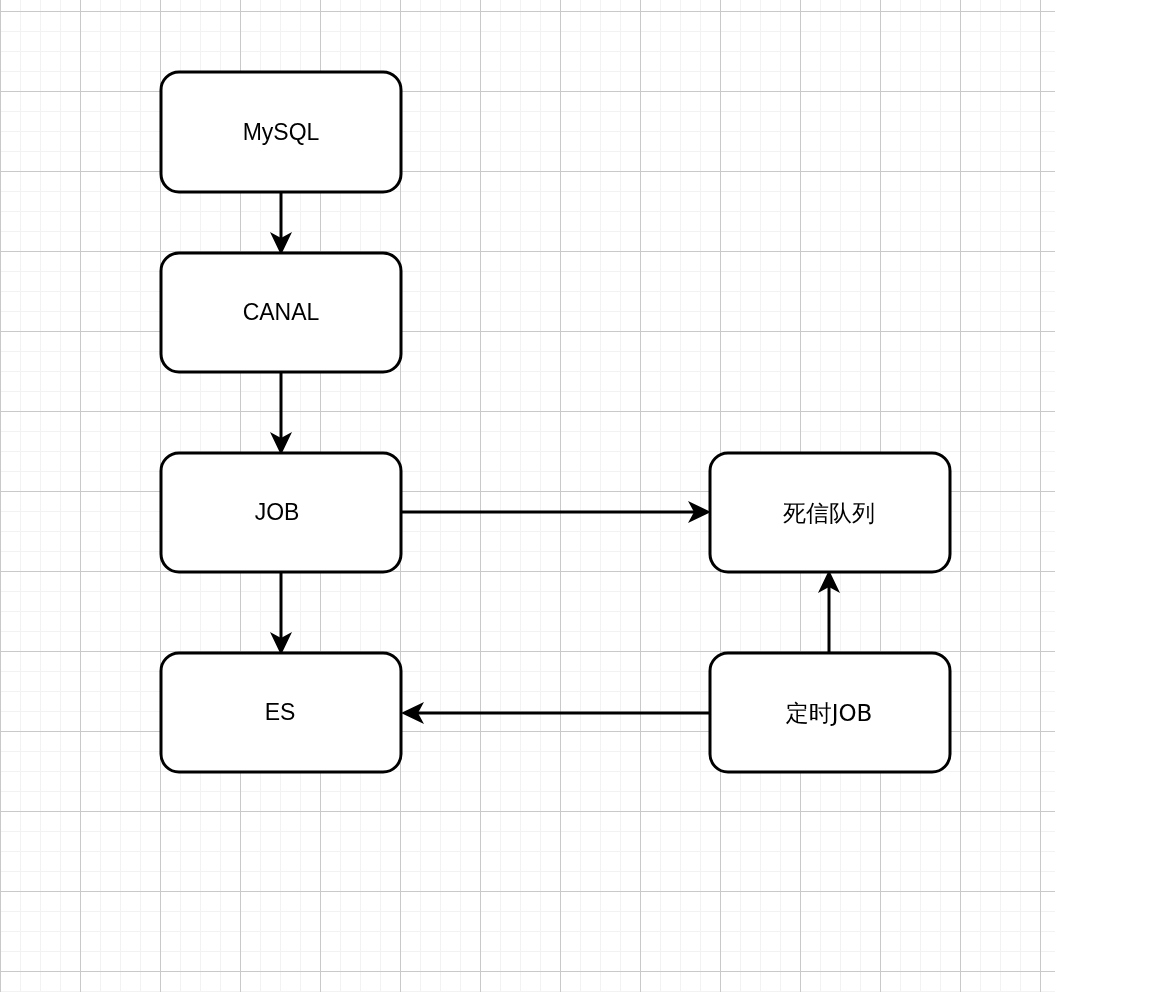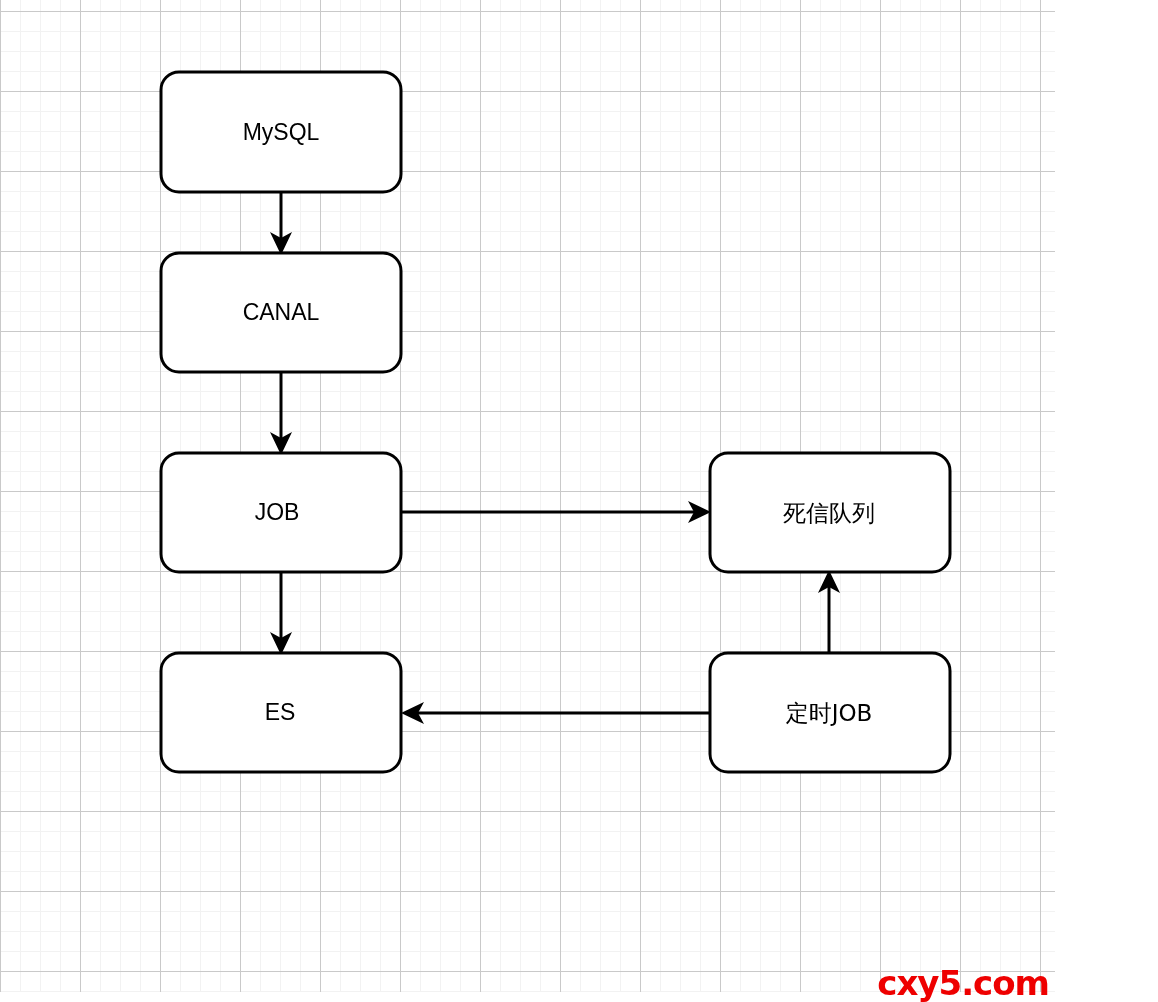--- a/index.html
+++ b/index.html
@@ -161,15 +161,14 @@
       <g>
         <rect class="node-box" x="710" y="653" width="240" height="119" rx="18" ry="18"></rect>
         <text class="node-label-cjk" x="829" y="714">定时JOB</text>
       </g>
 
     </g>
   </svg>
 
   <div id="bottom-strip"></div>
 
-  <div id="watermark">cxy5.com</div>
 
 </div>
 
 </body></html>

